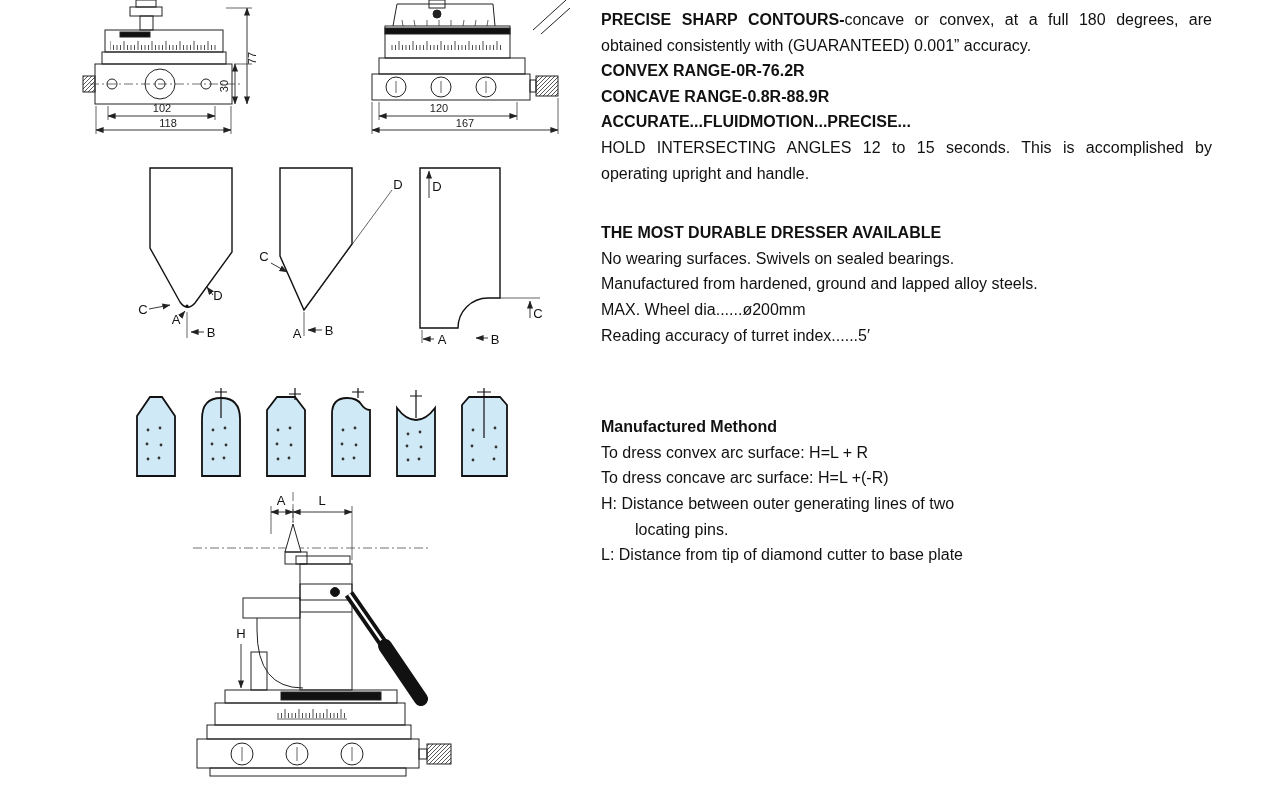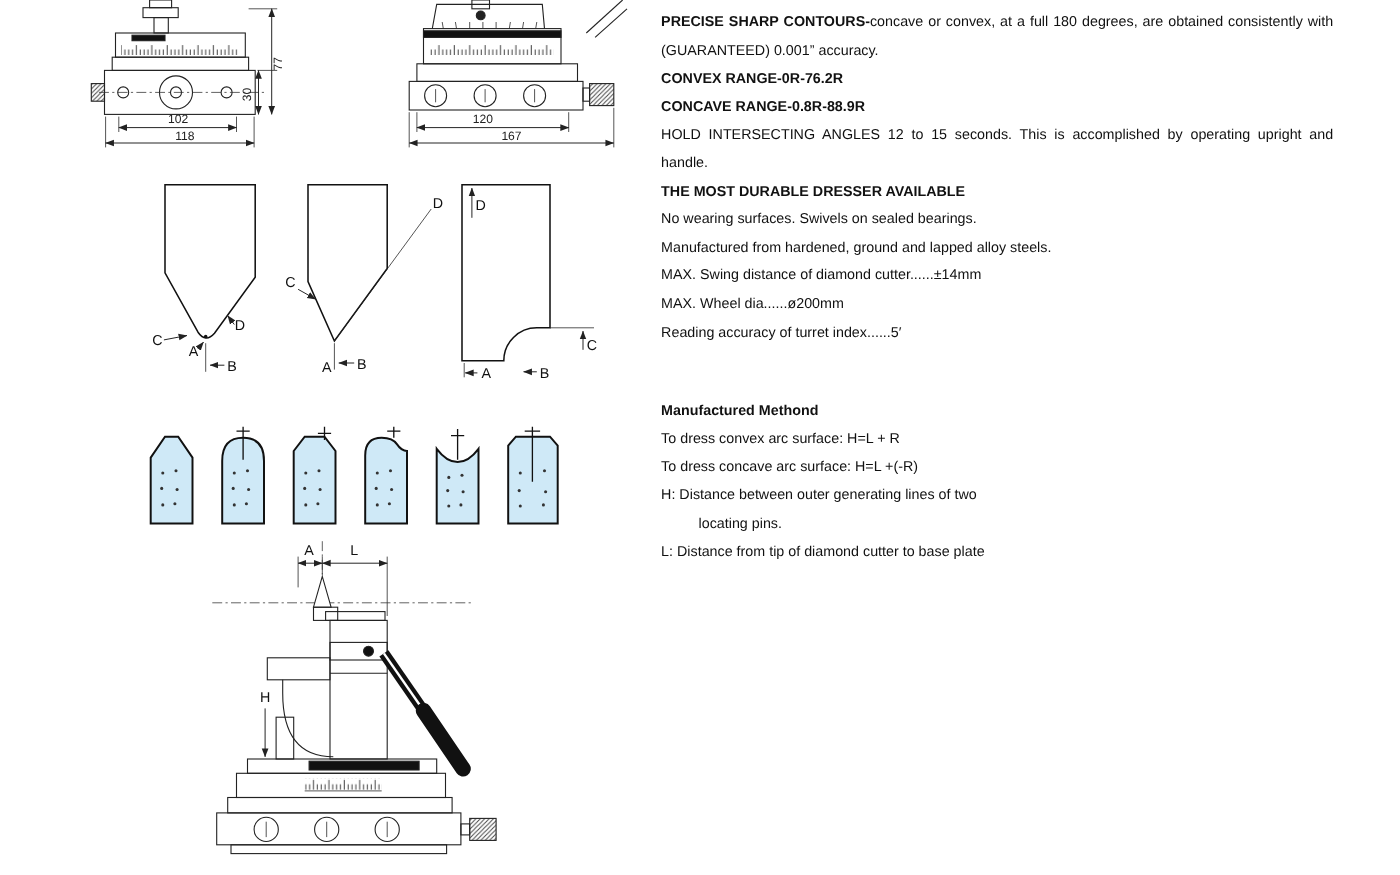--- a/index.html
+++ b/index.html
@@ -4,28 +4,28 @@
 <style>
   html,body{margin:0;padding:0}
   body{
     width:1273px;height:795px;position:relative;overflow:hidden;
     background:#ffffff;color:#111;
     font-family:"Liberation Sans",sans-serif;
   }
   .art{position:absolute}
   .right-col{
     position:absolute;left:601px;top:7px;width:611px;
-    font-size:13px;line-height:25.6px;color:#111;
+    font-size:16px;line-height:25.6px;color:#111;
   }
   .right-col p{margin:0}
   .j{text-align:justify}
   .b{font-weight:bold}
   .blk-intro{margin-bottom:26px}
-  .blk-range{}
-  .blk-durable{margin-bottom:46px}
+  .blk-range{margin-bottom:34px}
+  .blk-durable{margin-bottom:66px}
   .cont-indent{padding-left:34px}
   svg{overflow:visible}
   .ln{stroke:#222;stroke-width:1;fill:none}
   .ln2{stroke:#111;stroke-width:1.4;fill:none}
   .thin{stroke:#222;stroke-width:0.7;fill:none}
   .dimln{stroke:#222;stroke-width:0.9;fill:none}
   .cl{stroke:#333;stroke-width:0.7;fill:none;stroke-dasharray:9 3 2 3}
   .dim-t{font-family:"Liberation Sans",sans-serif;font-size:11px;fill:#222}
   .lbl-t{font-family:"Liberation Sans",sans-serif;font-size:13px;fill:#111}
 </style>
@@ -274,28 +274,28 @@
   </g>
 </svg>
 
 <div class="right-col">
 
   <p class="j blk-intro"><b>PRECISE SHARP CONTOURS-</b><span>concave or convex, at a full 180 degrees, are obtained consistently with (GUARANTEED) 0.001” accuracy.</span></p>
 
   <div class="blk-range">
     <p class="b">CONVEX RANGE-0R-76.2R</p>
     <p class="b">CONCAVE RANGE-0.8R-88.9R</p>
+    <p class="b">ACCURATE...FLUIDMOTION...PRECISE...</p>
     <p class="j">HOLD INTERSECTING ANGLES 12 to 15 seconds. This is accomplished by operating upright and handle.</p>
   </div>
 
   <div class="blk-durable">
     <p class="b">THE MOST DURABLE DRESSER AVAILABLE</p>
     <p>No wearing surfaces. Swivels on sealed bearings.</p>
     <p>Manufactured from hardened, ground and lapped alloy steels.</p>
-    <p>MAX. Swing distance of diamond cutter......±14mm</p>
     <p>MAX. Wheel dia......ø200mm</p>
     <p>Reading accuracy of turret index......5′</p>
   </div>
 
   <div>
     <p class="b">Manufactured Methond</p>
     <p>To dress convex arc surface: H=L + R</p>
     <p>To dress concave arc surface: H=L +(-R)</p>
     <p>H: Distance between outer generating lines of two</p>
     <p class="cont-indent">locating pins.</p>

